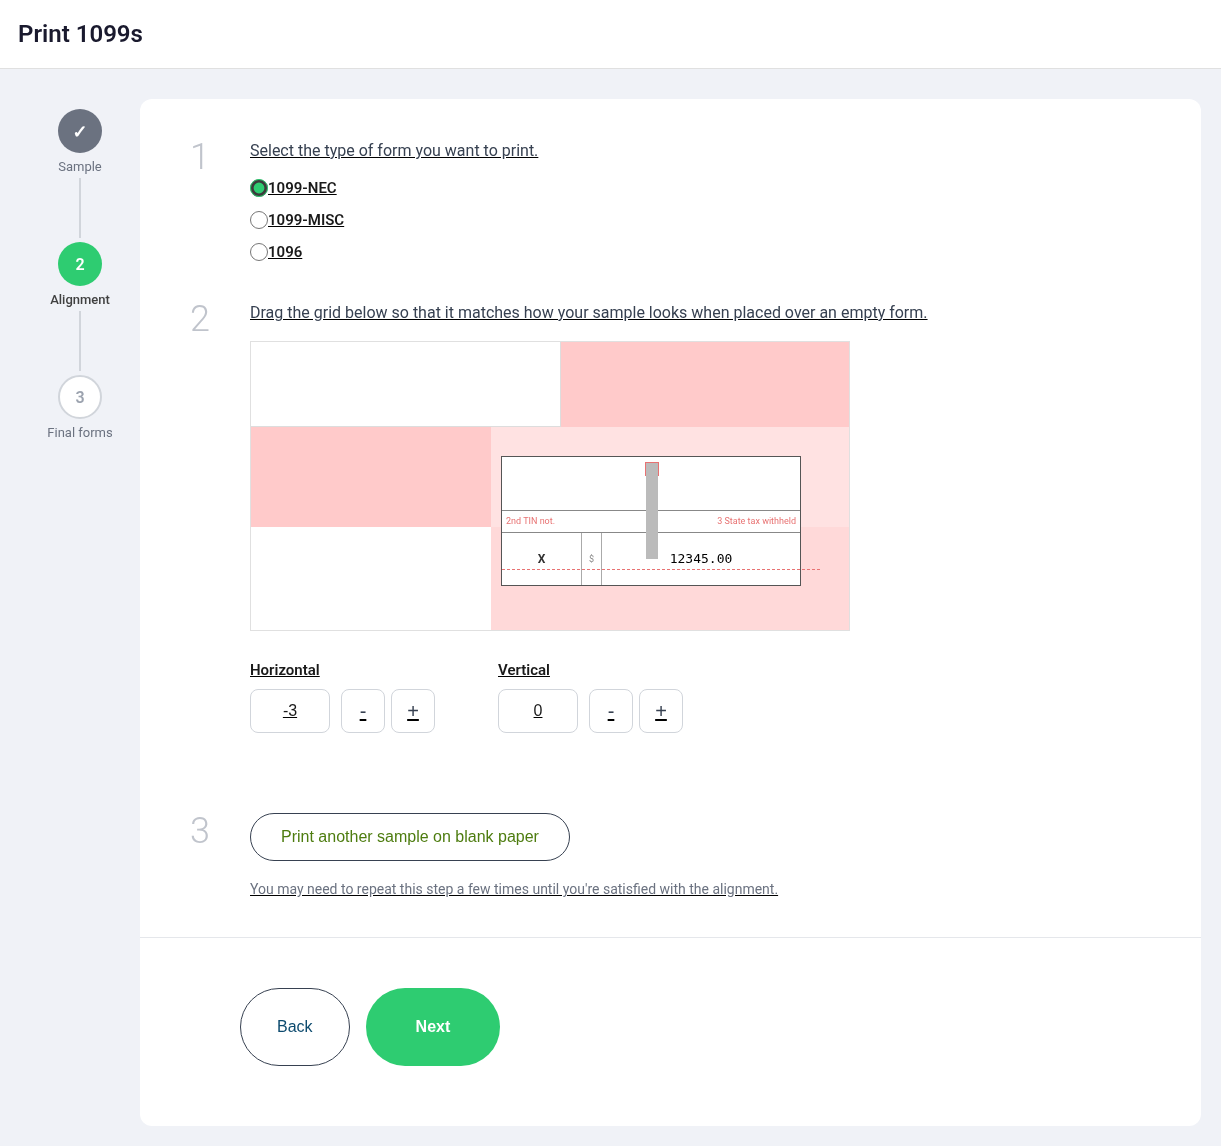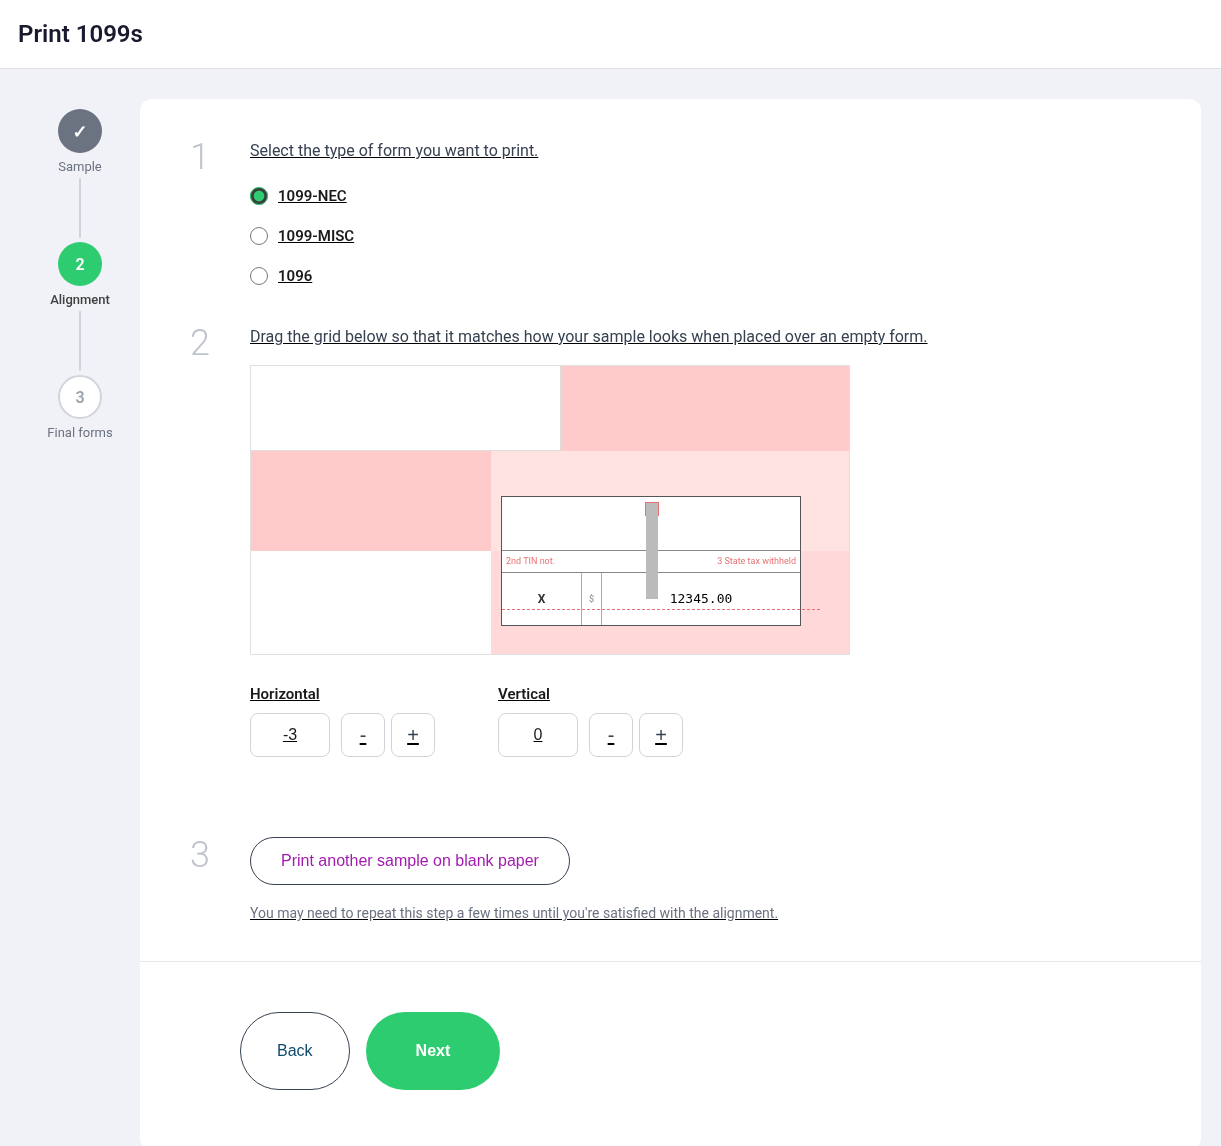--- a/index.html
+++ b/index.html
@@ -128,23 +128,21 @@
     
     .radio-group {
       display: flex;
       flex-direction: column;
       gap: 14px;
     }
 
     .radio-option {
       display: flex;
       align-items: flex-start;
-      gap: 10px;
       cursor: pointer;
-      margin-top: 8px;
     }
 
     .radio-input {
       width: 18px;
       height: 18px;
       accent-color: #2ecc71;
       cursor: pointer;
     }
 
     .radio-label {
@@ -220,21 +218,21 @@
       left: 240px;
       right: 0;
       height: 105px;
       background: #ffb3b3;
       opacity: 0.5;
     }
 
     
     .grid-overlay {
       position: absolute;
-      top: 130px;
+      top: 114px;
       left: 250px;
       width: 300px;
       height: 130px;
       border: 1.5px solid #555;
       background: white;
     }
 
     
     .x-mark {
       font-size: 12px;
@@ -316,21 +314,21 @@
     }
 
     
     .print-sample-btn {
       border: 1.5px solid #374151;
       background: white;
       border-radius: 50px;
       padding: 14px 30px;
       font-size: 16px;
       font-weight: 500;
-      color: #a21caf;
+      color: #4d7c0f;
       cursor: pointer;
       white-space: nowrap;
       text-align: center;
     }
 
     .hint-text {
       font-size: 14px;
       color: #6b7280;
       margin-top: 20px;
     }

